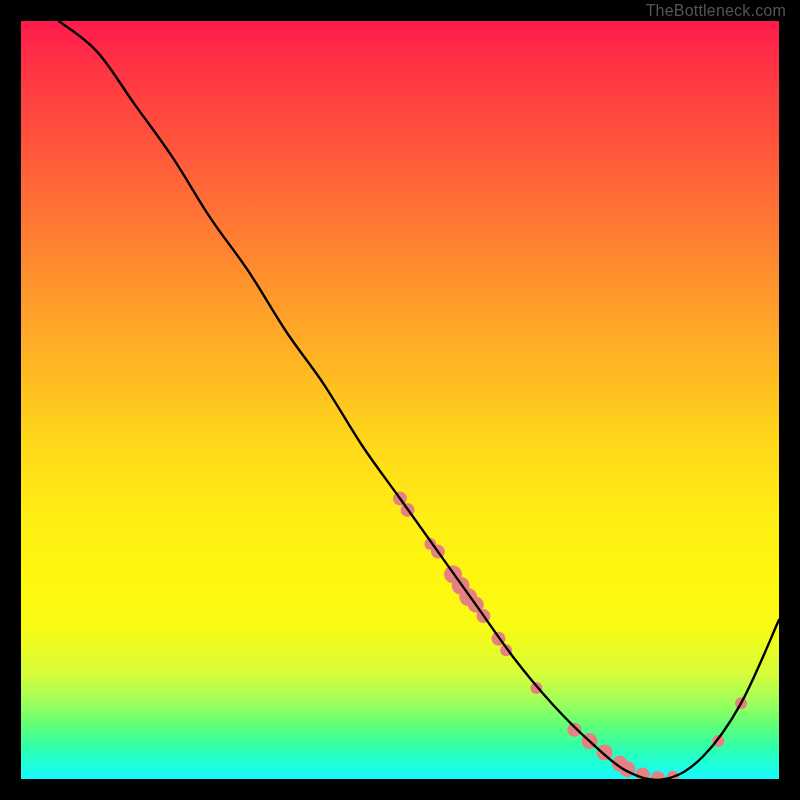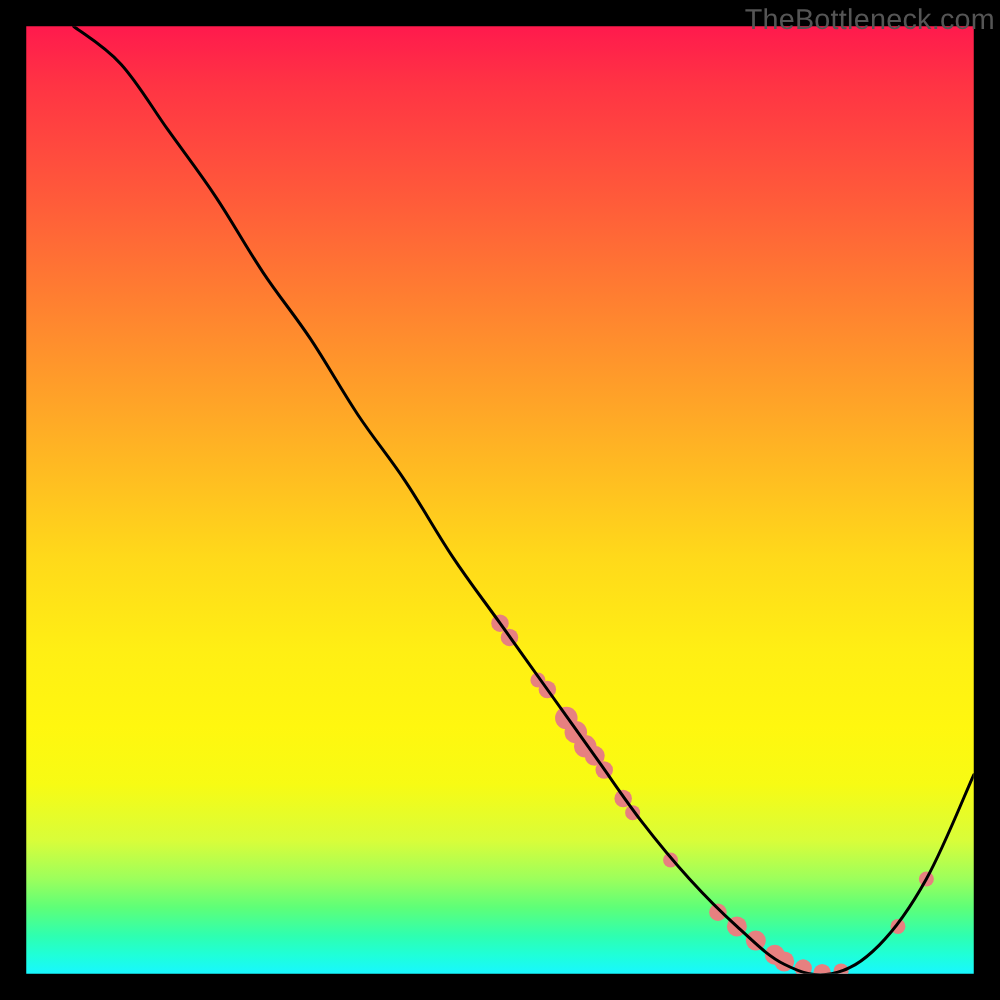--- a/index.html
+++ b/index.html
@@ -30,23 +30,23 @@
       #d8fd3a 86%,
       #9cff5c 90%,
       #5eff78 93%,
       #2effb0 96%,
       #1fffd8 98%,
       #18f7ff 100%);
   }
   .watermark {
     position: absolute;
     top: 2px;
-    right: 4px;
+    right: 14px;
     color: #555;
-    font-size: 23px;
+    font-size: 16px;
     font-weight: 500;
     letter-spacing: 0.2px;
     z-index: 10;
   }
   svg.curve {
     position: absolute;
     left: 21px;
     top: 21px;
     width: 758px;
     height: 758px;

